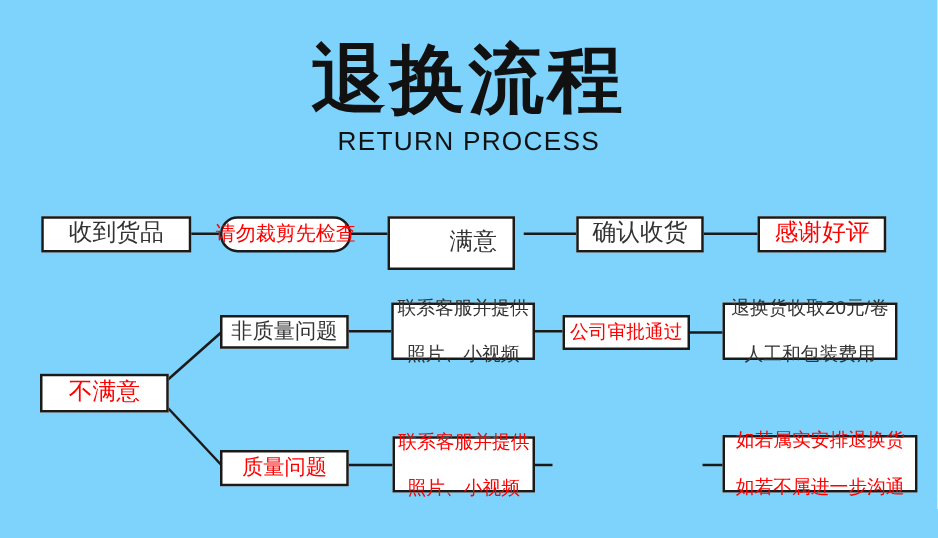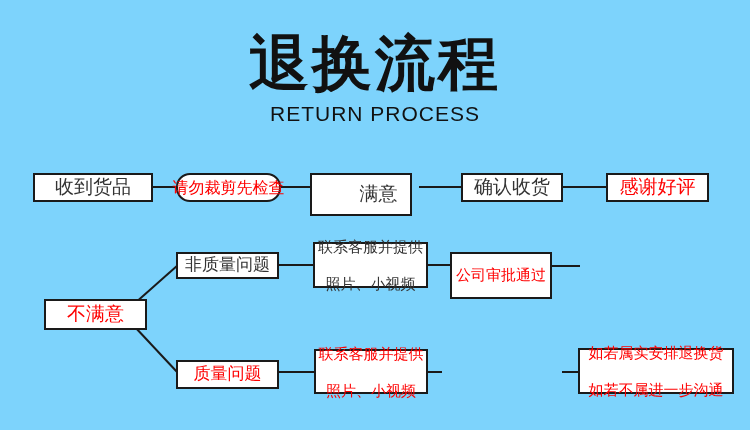--- a/index.html
+++ b/index.html
@@ -77,28 +77,32 @@
     <line x1="427" y1="372" x2="442" y2="372" stroke="#1a1a1a" stroke-width="2"></line>
     <line x1="562" y1="372" x2="580" y2="372" stroke="#1a1a1a" stroke-width="2"></line>
   </svg>
 
   <div class="box f19" style="left:33px; top:173px; width:120px; height:29px;">收到货品</div>
   <div class="box red f14" style="left:176px; top:173px; width:105px; height:29px;">请勿裁剪先检查</div>
   <div class="box f19" style="left:310px; top:173px; width:102px; height:43px;padding-left:35px;">满意</div>
   <div class="box f19" style="left:461px; top:173px; width:102px; height:29px;">确认收货</div>
   <div class="box red f19" style="left:606px; top:173px; width:103px; height:29px;">感谢好评</div>
 
-  <div class="box red f19" style="left:44px; top:299px; width:103px; height:31px;">不满意</div>
+  <div class="box red f19" style="left:32px; top:299px; width:103px; height:31px;">不满意</div>
 
   <div class="box f17" style="left:176px; top:252px; width:103px; height:27px;">非质量问题</div>
   <div class="box two-line f15" style="left:313px; top:242px; width:115px; height:46px;">
     <span>联系客服并提供</span>
     <span>照片、小视频</span>
   </div>
-  <div class="box red f15" style="left:450px; top:252px; width:102px; height:47px;">公司审批通过</div>
+  <div class="box red f15" style="left:450px; top:252px; width:102px; height:28px;">公司审批通过</div>
+  <div class="box two-line f15" style="left:578px; top:242px; width:140px; height:46px;">
+    <span>退换货收取20元/卷</span>
+    <span>人工和包装费用</span>
+  </div>
 
   <div class="box red f17" style="left:176px; top:360px; width:103px; height:29px;">质量问题</div>
   <div class="box red two-line f15" style="left:314px; top:349px; width:114px; height:45px;">
     <span>联系客服并提供</span>
     <span>照片、小视频</span>
   </div>
   <div class="box red two-line f15" style="left:578px; top:348px; width:156px; height:46px;">
     <span>如若属实安排退换货</span>
     <span>如若不属进一步沟通</span>
   </div>

